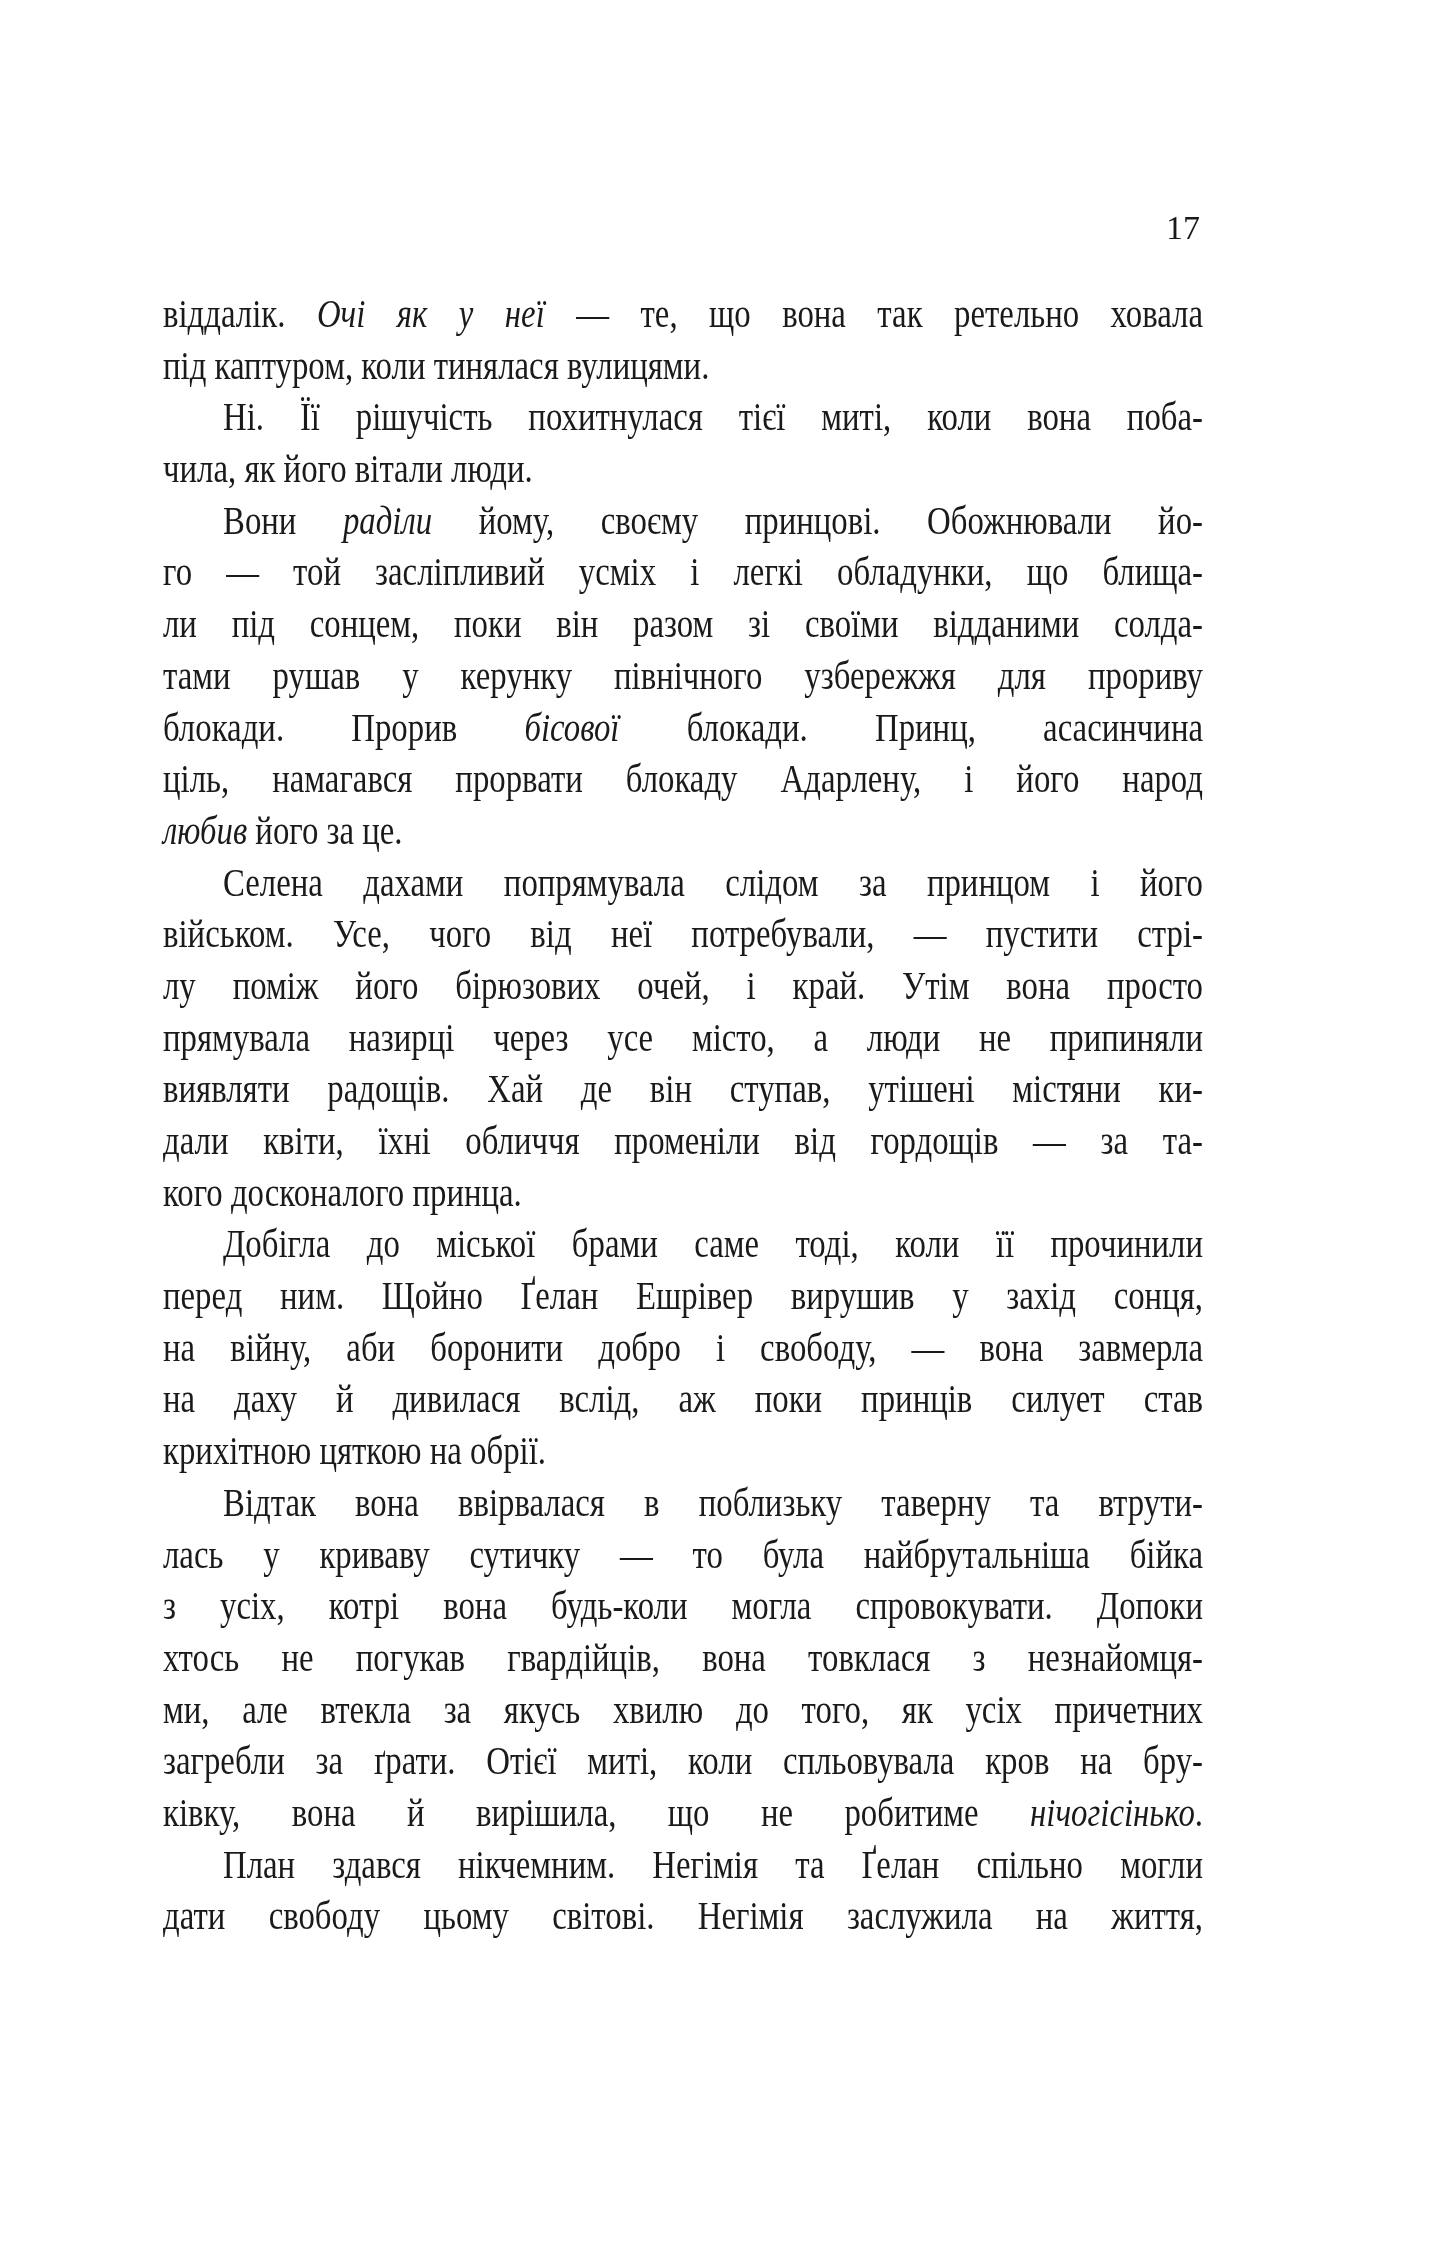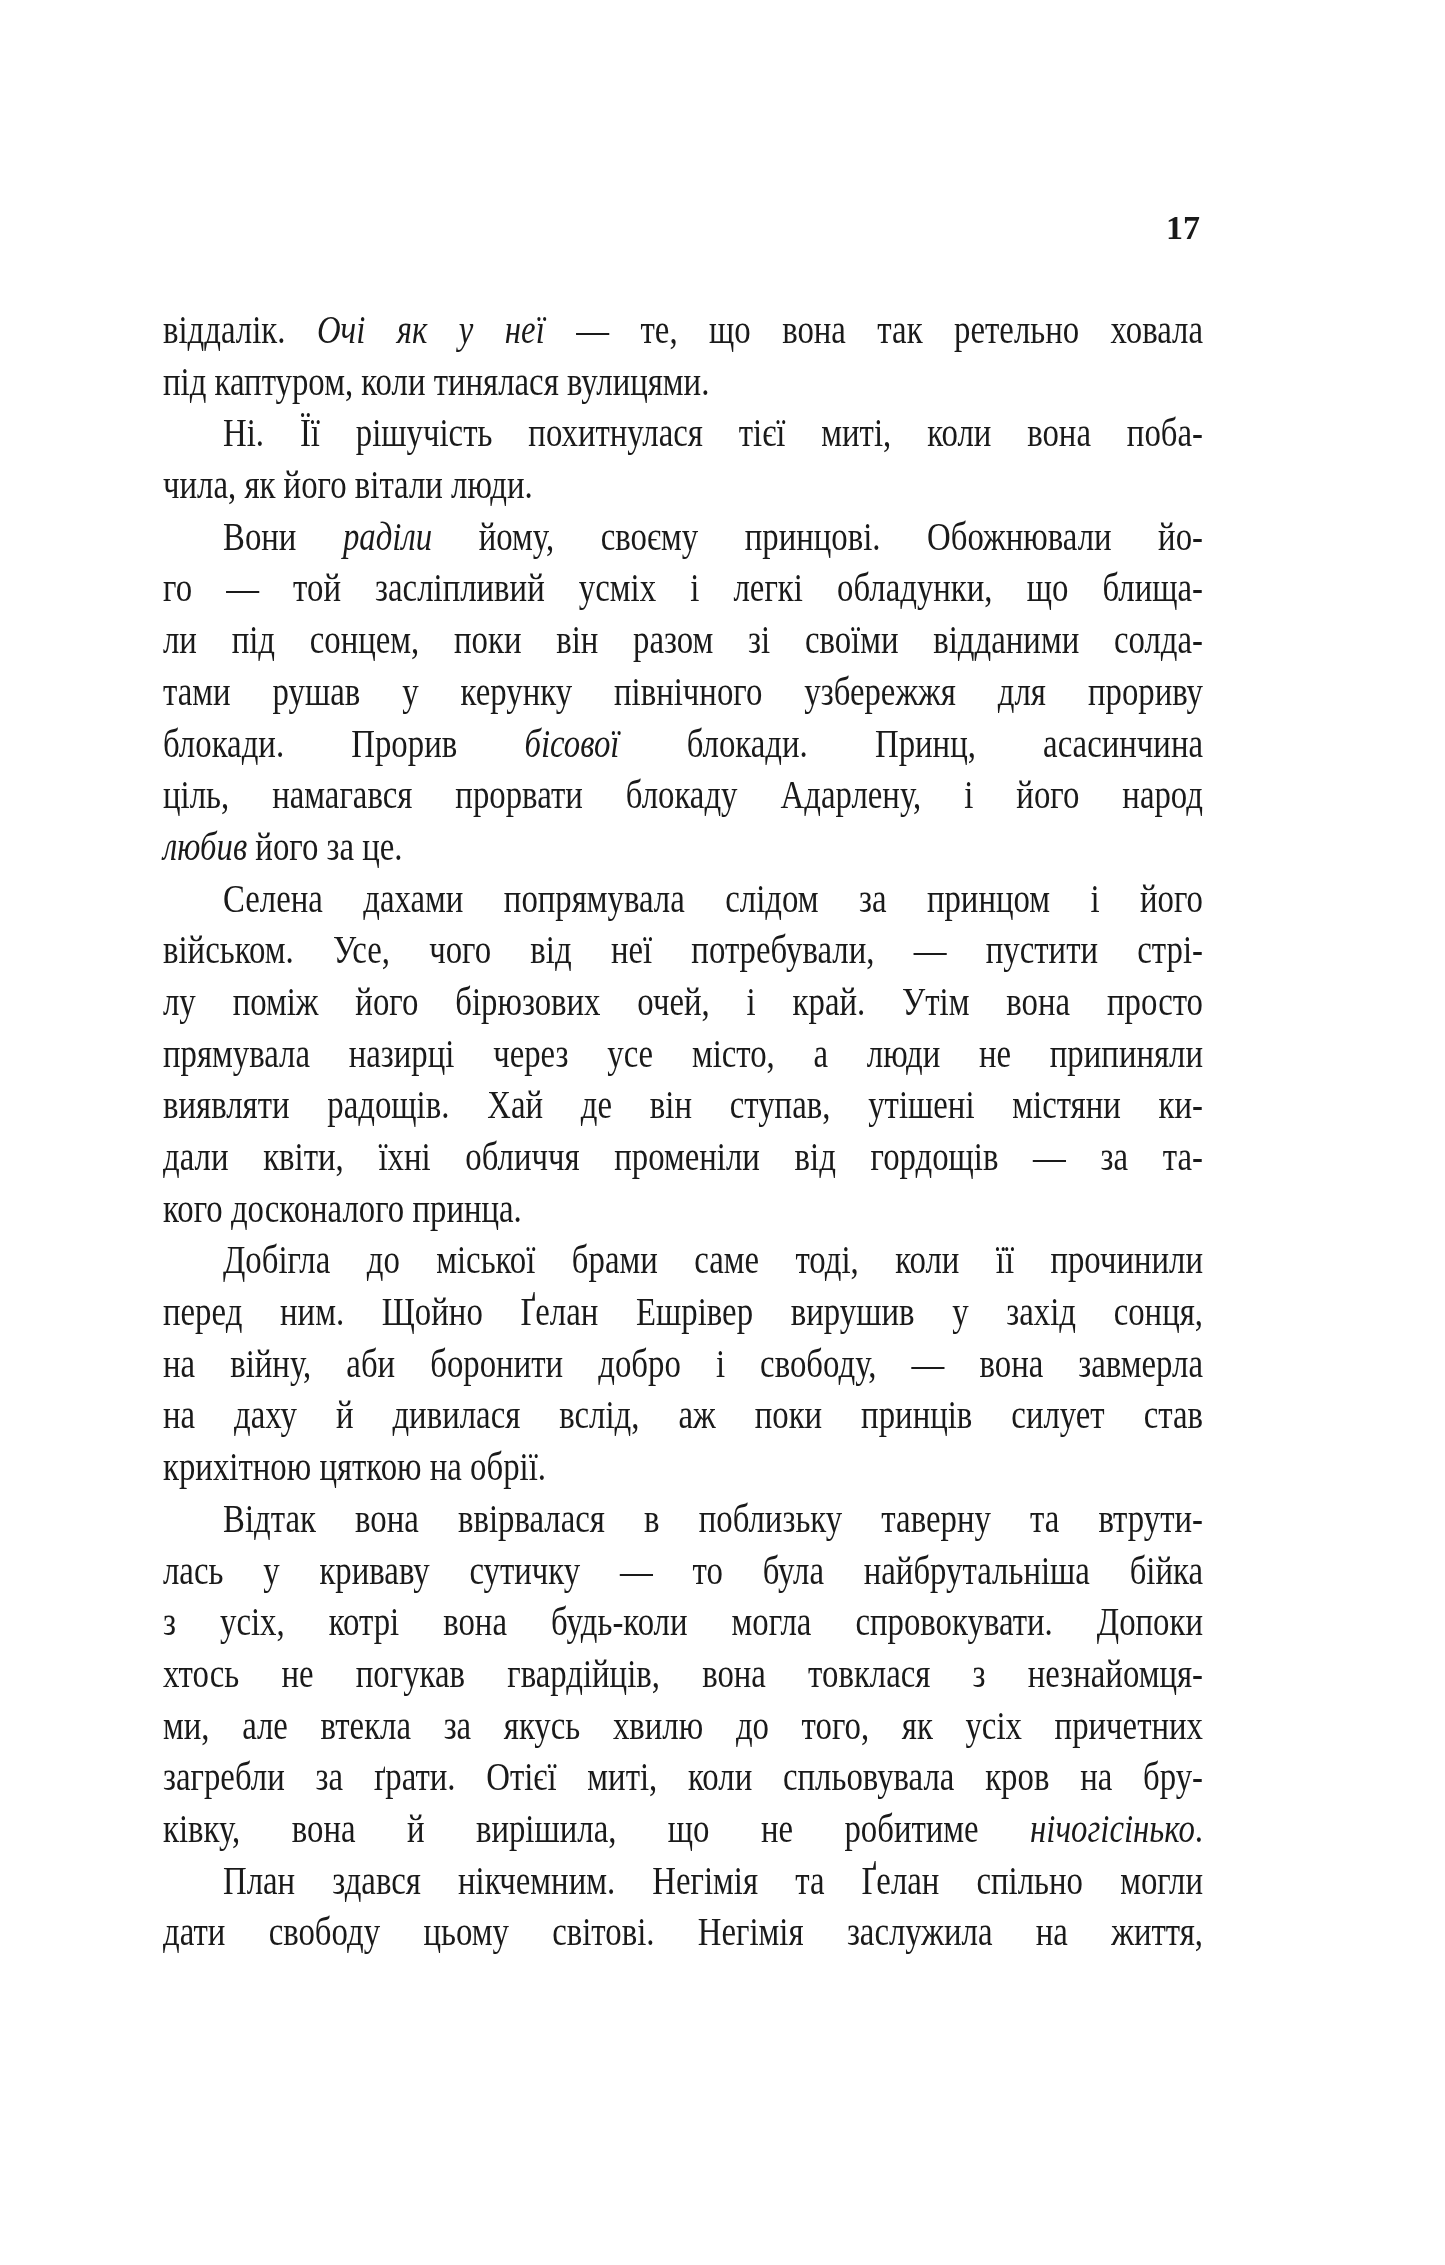--- a/index.html
+++ b/index.html
@@ -15,26 +15,26 @@
     font-family: "Liberation Serif", "DejaVu Serif", serif;
     color: #1a1a1a;
   }
   .page-number {
     position: absolute;
     top: 208px;
     left: 1150px;
     width: 50px;
     text-align: right;
     font-size: 34px;
-    font-weight: bold;
+    font-weight: normal;
     line-height: 40px;
   }
   .text-block {
     position: absolute;
-    top: 304px;
+    top: 288px;
     left: 163px;
     width: 1040px;
   }
   .line {
     height: 51.7px;
     line-height: 51.7px;
     font-size: 41px;
     white-space: nowrap;
     transform-origin: left center;
     transform: scaleX(0.80);

